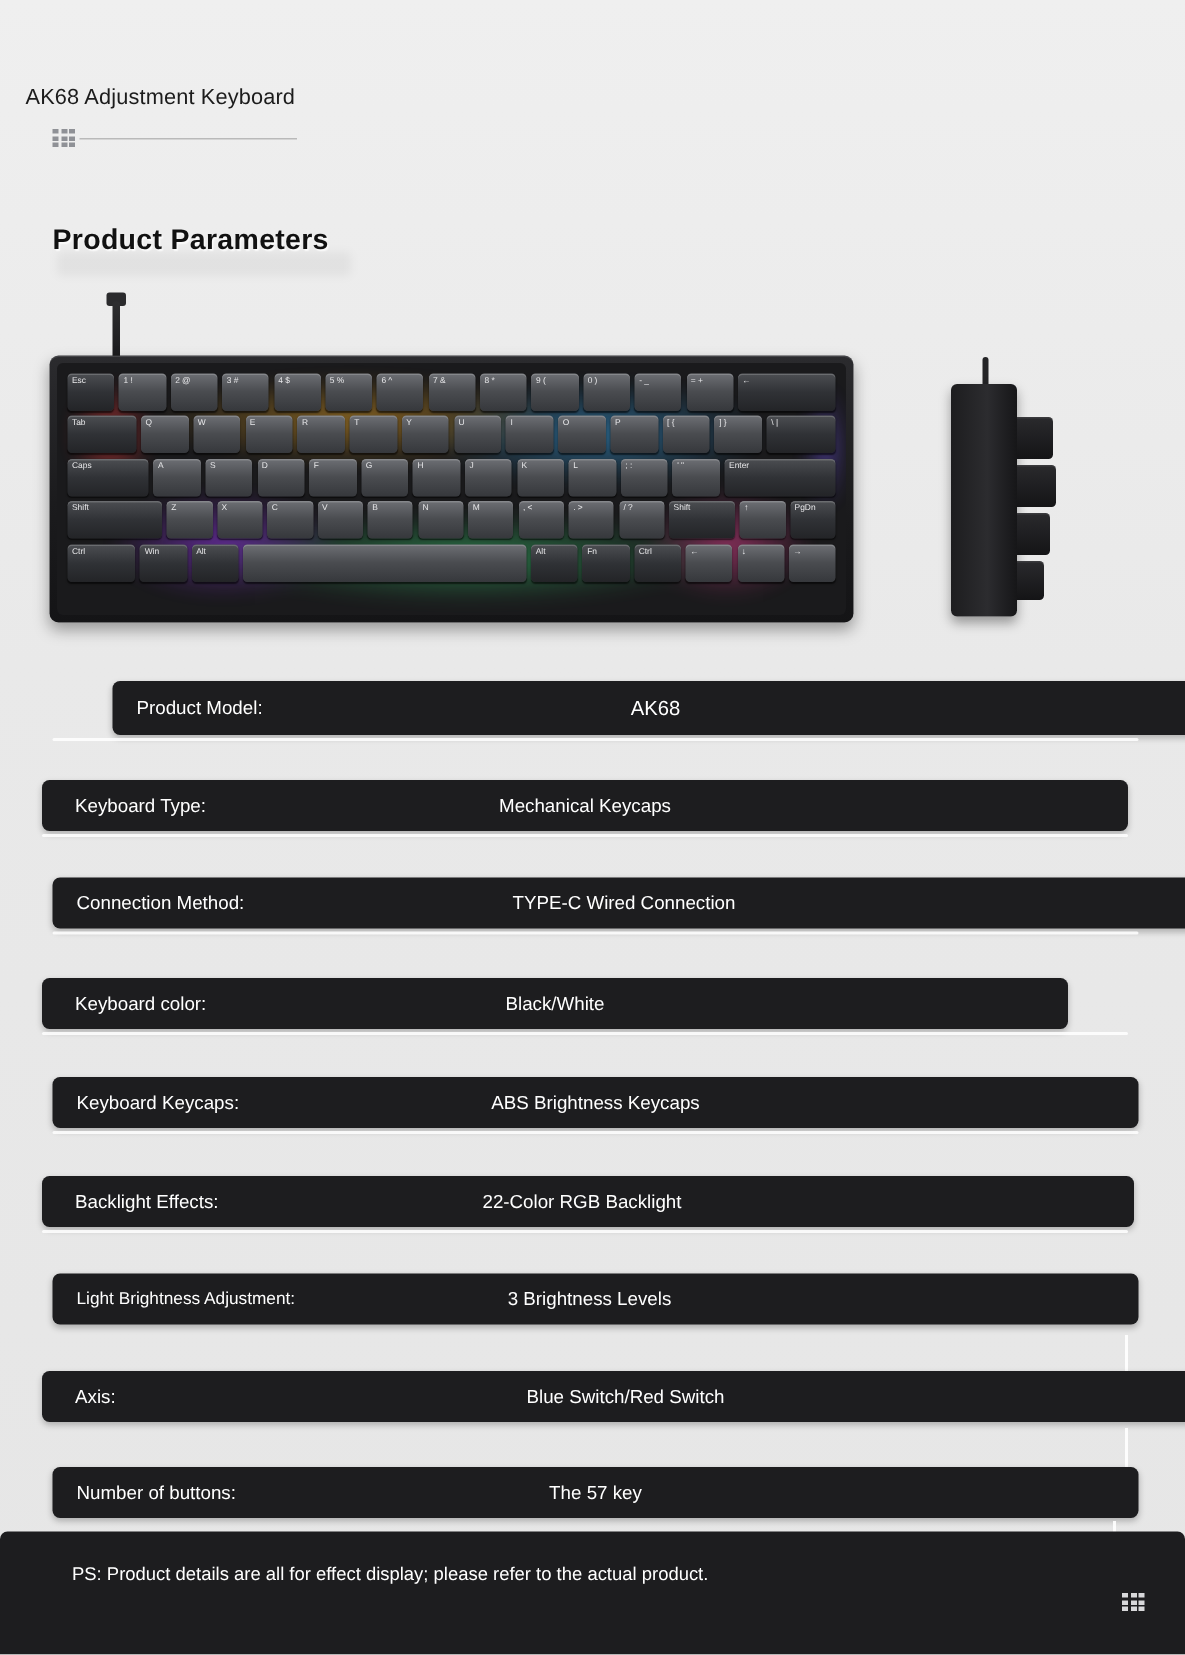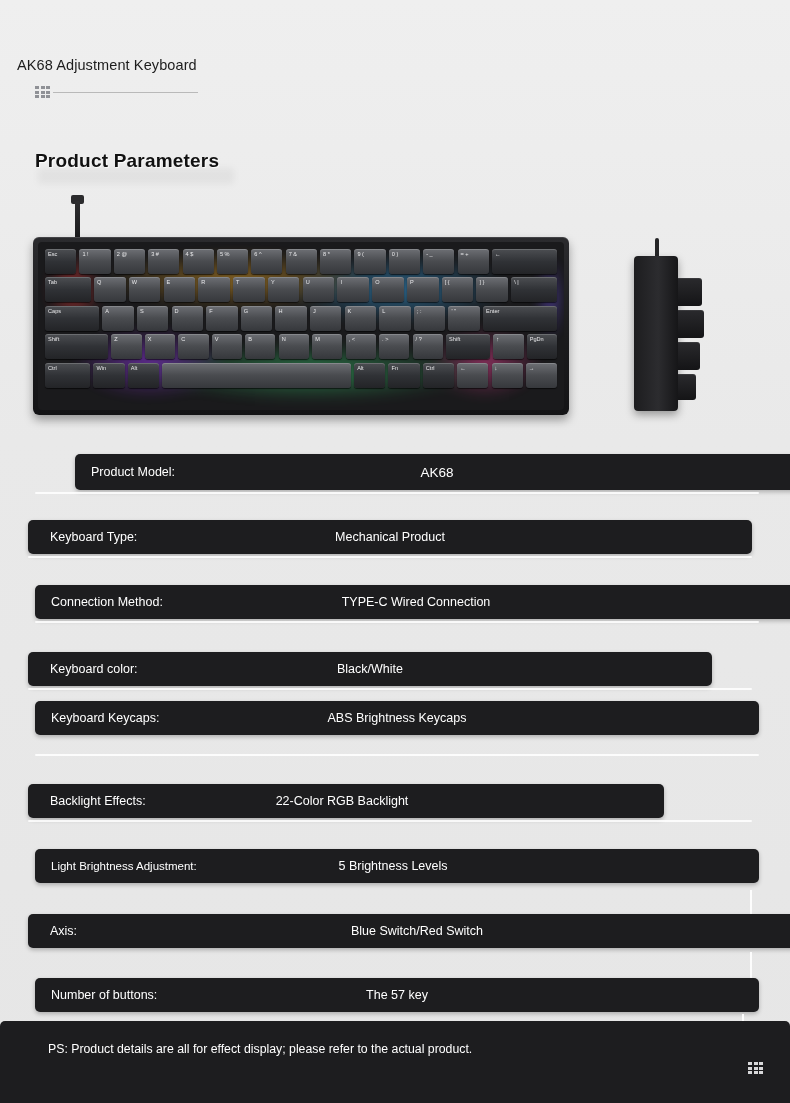--- a/index.html
+++ b/index.html
@@ -436,51 +436,51 @@
   </div>
 
   <div class="spec" style="left:35px; top:454px; width:724px; height:36px;margin-left:40px;">
     <span class="label">Product Model:</span>
     <span class="value" style="font-size:13.5px;">AK68</span>
   </div>
   <div class="spec-underline" style="left:35px; top:492px; width:724px;"></div>
 
   <div class="spec" style="left:28px; top:520px; width:724px;">
     <span class="label" style="left:22px;">Keyboard Type:</span>
-    <span class="value">Mechanical Product</span>
+    <span class="value">Mechanical Keycaps</span>
   </div>
   <div class="spec-underline" style="left:28px; top:556px; width:724px;"></div>
 
   <div class="spec" style="left:35px; top:585px; width:772px;">
     <span class="label">Connection Method:</span>
     <span class="value" style="left:-10px;">TYPE-C Wired Connection</span>
   </div>
   <div class="spec-underline" style="left:35px; top:621px; width:724px;"></div>
 
   <div class="spec" style="left:28px; top:652px; width:684px;">
     <span class="label" style="left:22px;">Keyboard color:</span>
     <span class="value">Black/White</span>
   </div>
   <div class="spec-underline" style="left:28px; top:688px; width:724px;"></div>
 
-  <div class="spec" style="left:35px; top:701px; width:724px;">
+  <div class="spec" style="left:35px; top:718px; width:724px;">
     <span class="label">Keyboard Keycaps:</span>
     <span class="value">ABS Brightness Keycaps</span>
   </div>
   <div class="spec-underline" style="left:35px; top:754px; width:724px;"></div>
 
-  <div class="spec" style="left:28px; top:784px; width:636px;">
+  <div class="spec" style="left:28px; top:784px; width:728px;">
     <span class="label" style="left:22px;">Backlight Effects:</span>
     <span class="value" style="left:-8px;">22-Color RGB Backlight</span>
   </div>
   <div class="spec-underline" style="left:28px; top:820px; width:724px;"></div>
 
   <div class="spec" style="left:35px; top:849px; width:724px;">
     <span class="label" style="font-size:11.5px;">Light Brightness Adjustment:</span>
-    <span class="value" style="left:-8px;">5 Brightness Levels</span>
+    <span class="value" style="left:-8px;">3 Brightness Levels</span>
   </div>
   <div class="vline" style="left:750px; top:890px; height:26px;"></div>
 
   <div class="spec" style="left:28px; top:914px; width:788px;">
     <span class="label" style="left:22px;">Axis:</span>
     <span class="value" style="left:-10px;">Blue Switch/Red Switch</span>
   </div>
   <div class="vline" style="left:750px; top:952px; height:26px;"></div>
 
   <div class="spec" style="left:35px; top:978px; width:724px;">

